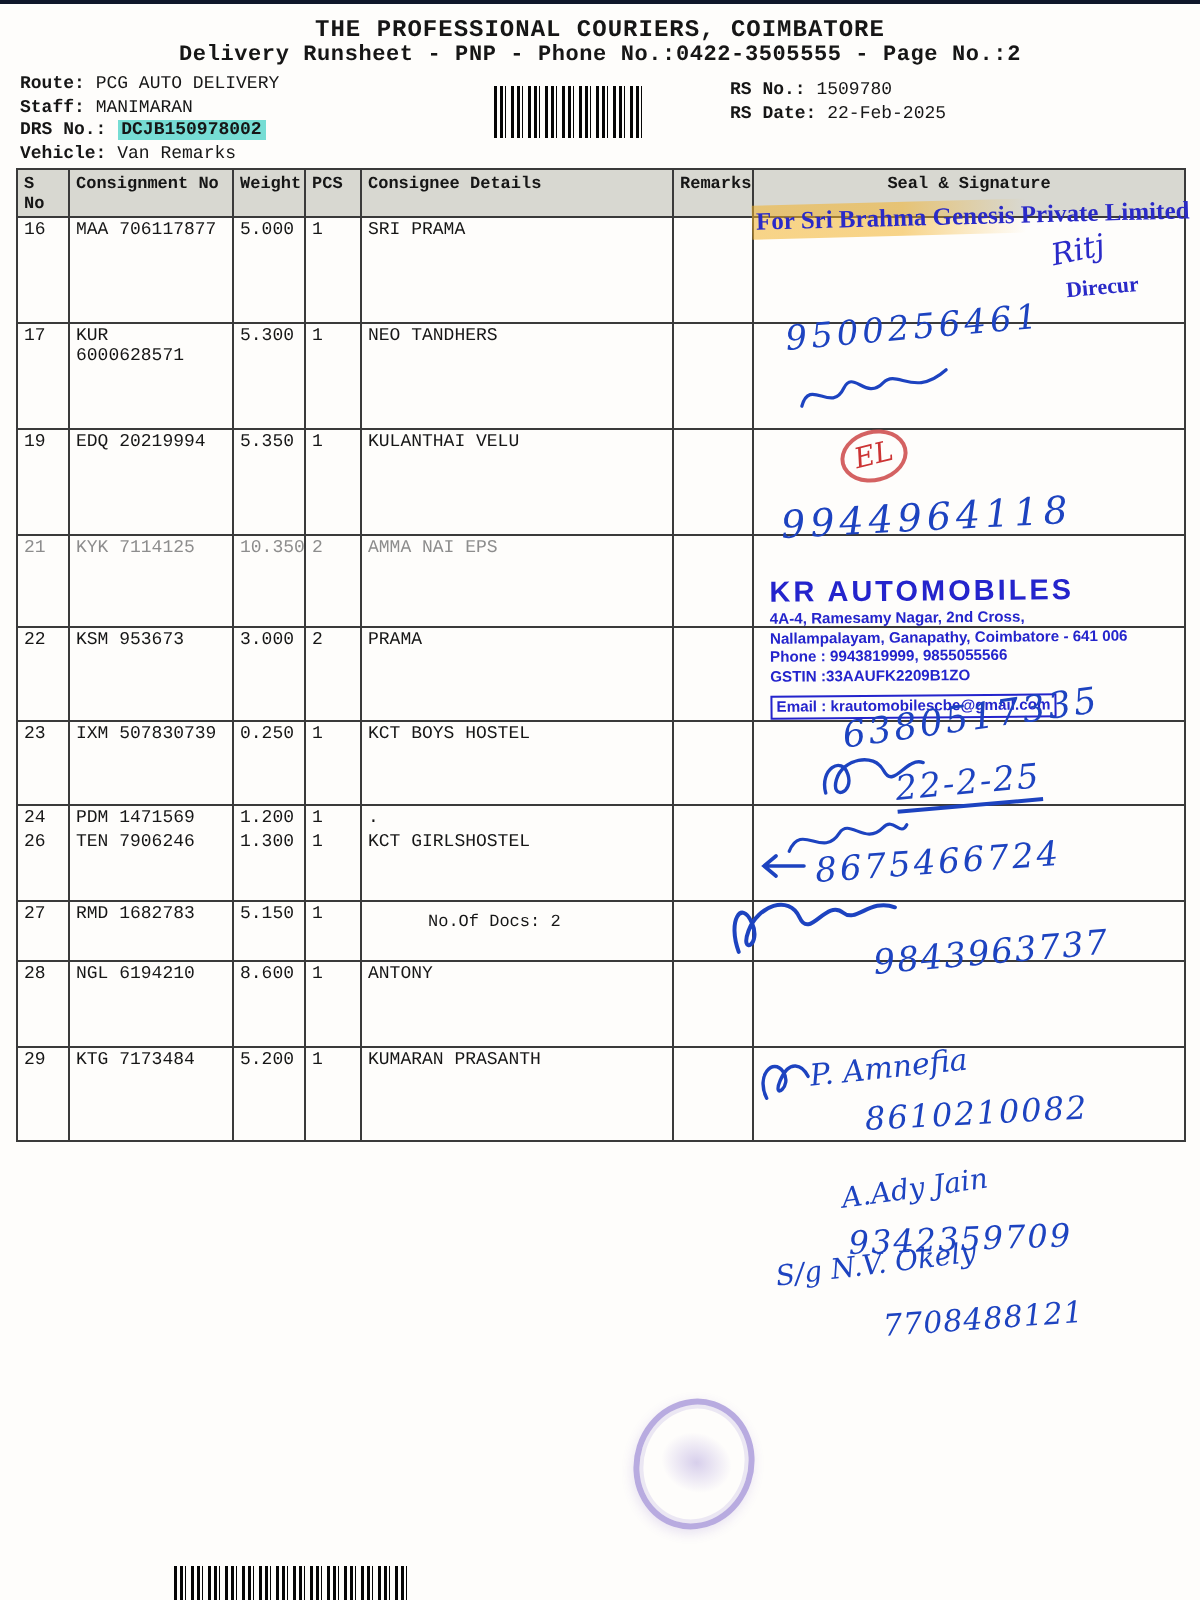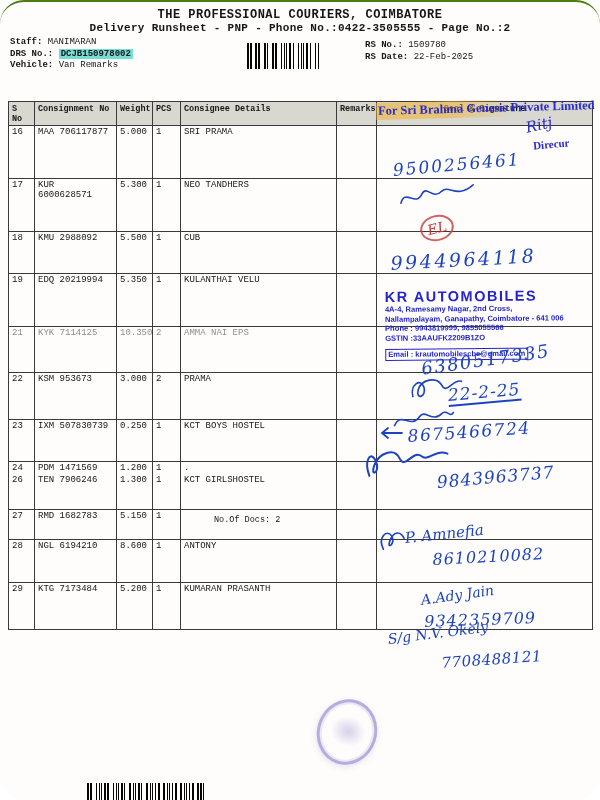--- a/index.html
+++ b/index.html
@@ -1,30 +1,30 @@
 <!DOCTYPE html>
 <html><head>
 <meta charset="utf-8">
 <style>
   * { margin:0; padding:0; box-sizing:border-box; }
   html,body { width:600px; background:#ffffff; }
   body { font-family:"Liberation Mono", monospace; color:#161616; }
-  .page { position:relative; width:600px; height:800px; background:#fefdfb; overflow:hidden; border-top:2px solid #4d7c0f;border-radius:24px; }
+  .page { position:relative; width:600px; height:800px; background:#fefdfb; overflow:hidden; border-top:2px solid #0f172a; }
 
   
   .doc-title { text-align:center; font-weight:bold; font-size:12px; padding-top:6px; letter-spacing:.5px; }
   .doc-subtitle { text-align:center; font-weight:bold; font-size:11px; margin-top:0; letter-spacing:.3px; }
   .meta { position:relative; margin-top:3px; padding-left:10px; font-size:9px; height:46px; }
   .meta-line { line-height:11.5px; white-space:pre; }
   .meta .lbl { font-weight:bold; }
   .hl-cyan { background:#76ddd4; padding:0 2px; font-weight:bold;text-align:center; }
   .meta-right { position:absolute; left:365px; top:3px; }
 
   
-  table { border-collapse:collapse; table-layout:fixed; width:584px; margin-left:8px; margin-top:18px;padding-left:16px; }
+  table { border-collapse:collapse; table-layout:fixed; width:584px; margin-left:8px; margin-top:1px;padding-left:16px; }
   th, td { border:1px solid #3a3a3a; font-size:9px; vertical-align:top; padding:1px 3px; overflow:hidden; }
   th { background:#d8d8d1; font-weight:bold; font-size:8.5px; text-align:left; height:14px; padding-top:2px; }
   th.c { text-align:center; }
   tr.faded td { color:#8d8d8d; }
   tr.no-bottom td { border-bottom-style:hidden; }
   tr.no-top td { border-top-style:hidden; }
   .docs-note { padding-left:30px; margin-top:4px; font-size:8.5px; }
 
   
   .overlay { position:absolute; inset:0; pointer-events:none; }
@@ -49,20 +49,21 @@
 </style>
 </head>
 <body>
 
 <div class="page">
 
   <div class="doc-title">THE PROFESSIONAL COURIERS, COIMBATORE</div>
   <div class="doc-subtitle">Delivery Runsheet - PNP - Phone No.:0422-3505555 - Page No.:2</div>
 
   <div class="meta">
+    <div class="meta-line"><span class="lbl">Route:</span> <span>PCG AUTO DELIVERY</span></div>
     <div class="meta-line"><span class="lbl">Staff:</span> <span>MANIMARAN</span></div>
     <div class="meta-line"><span class="lbl">DRS No.:</span> <span class="hl-cyan">DCJB150978002</span></div>
     <div class="meta-line"><span class="lbl">Vehicle:</span> <span>Van Remarks</span></div>
     <div class="meta-right">
       <div class="meta-line"><span class="lbl">RS No.:</span> <span>1509780</span></div>
       <div class="meta-line"><span class="lbl">RS Date:</span> <span>22-Feb-2025</span></div>
     </div>
   </div>
 
   <table>
@@ -98,29 +99,20 @@
       </tr>
       <tr style="height:53px">
         <td>17</td>
           <td>KUR 6000628571</td>
           <td>5.300</td>
           <td>1</td>
           <td>NEO TANDHERS</td>
           <td></td>
           <td></td>
       </tr>
-      <tr style="height:42px">
-        <td>18</td>
-          <td>KMU 2988092</td>
-          <td>5.500</td>
-          <td>1</td>
-          <td>CUB</td>
-          <td></td>
-          <td></td>
-      </tr>
       <tr style="height:53px">
         <td>19</td>
           <td>EDQ 20219994</td>
           <td>5.350</td>
           <td>1</td>
           <td>KULANTHAI VELU</td>
           <td></td>
           <td></td>
       </tr>
       <tr class="faded" style="height:46px">

